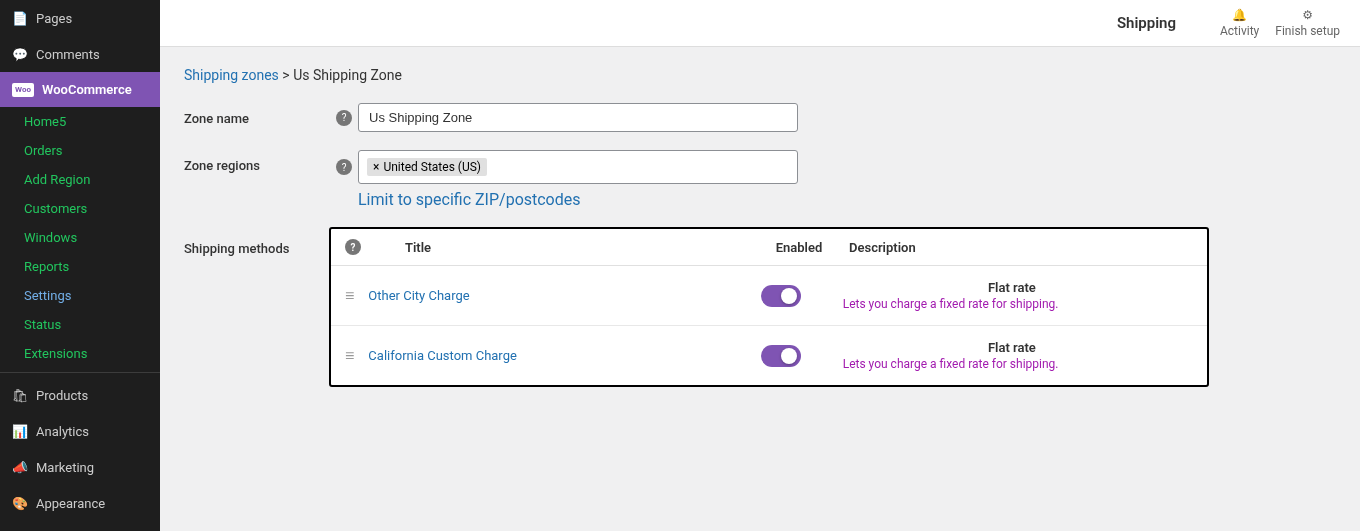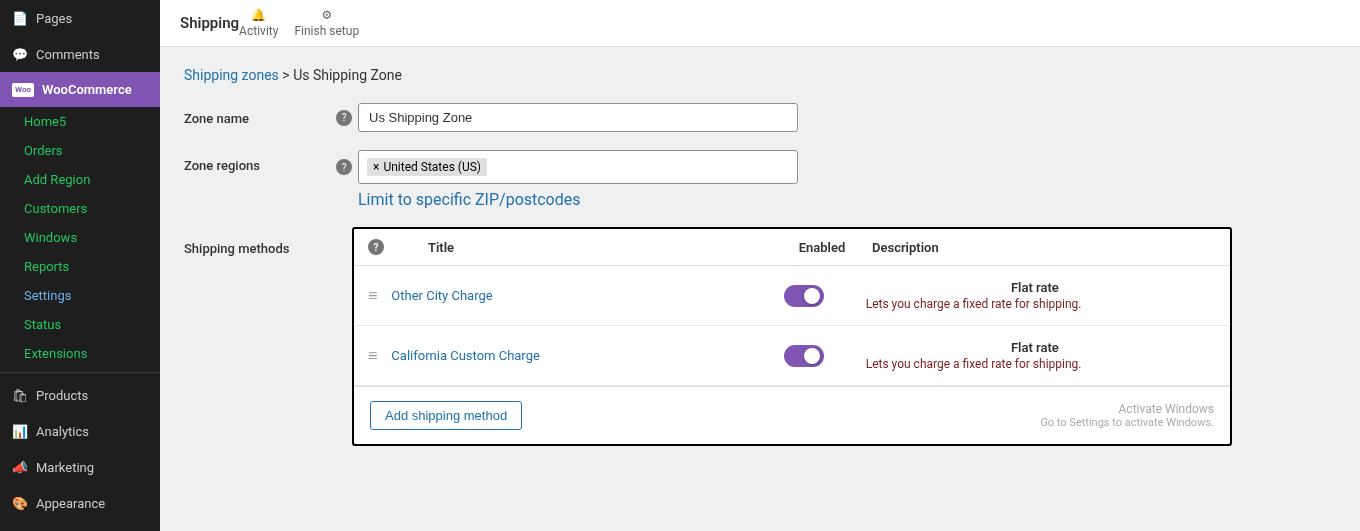--- a/index.html
+++ b/index.html
@@ -72,21 +72,22 @@
       padding: 0;
     }
 
     
     .topbar {
       background: #fff;
       border-bottom: 1px solid #ddd;
       padding: 8px 20px;
       display: flex;
       align-items: center;
-      justify-content: flex-start;
+      justify-content: flex-end;
+      gap: 44px;
     }
     .topbar-title {
       font-size: 15px;
       font-weight: 600;
       color: #333;
     }
     .topbar-actions {
       display: flex;
       gap: 16px;
       align-items: center;
@@ -274,21 +275,21 @@
       flex: 1;
     }
     .method-desc-title {
       font-weight: 600;
       font-size: 13px;
       color: #333;
       text-align: center;
     }
     .method-desc-text {
       font-size: 12px;
-      color: #7f1d1d;
+      color: #a21caf;
       margin-top: 2px;
       padding-left: 12px;
     }
 
     .methods-footer {
       padding: 14px 16px;
       border-top: 1px solid #e0e0e0;
       display: flex;
       align-items: center;
       justify-content: space-between;
@@ -308,21 +309,21 @@
       color: #aaa;
       font-size: 12px;
       text-align: right;
     }
     .activate-windows-sub { font-size: 11px; }
 
     .shipping-methods-row {
       display: flex;
       align-items: flex-start;
       margin-bottom: 10px;
-      gap: 28px;
+      gap: 5px;
     }
     .shipping-label {
       width: 140px;
       font-size: 13px;
       color: #333;
       padding-top: 14px;
       font-weight: 500;
       flex-shrink: 0;
     }
   </style>
@@ -479,23 +480,16 @@
               <input type="checkbox" checked="" style="">
               <div class="toggle-slider"></div>
             </label>
           </div>
           <div class="method-desc">
             <div class="method-desc-title">Flat rate</div>
             <div class="method-desc-text">Lets you charge a fixed rate for shipping.</div>
           </div>
         </div>
 
-        <div class="methods-footer">
-          <button class="btn-add-method">Add shipping method</button>
-          <div class="activate-windows">
-            <div>Activate Windows</div>
-            <div class="activate-windows-sub">Go to Settings to activate Windows.</div>
-          </div>
-        </div>
       </div>
     </div>
   </div>
 </div>
 
 </body></html>

